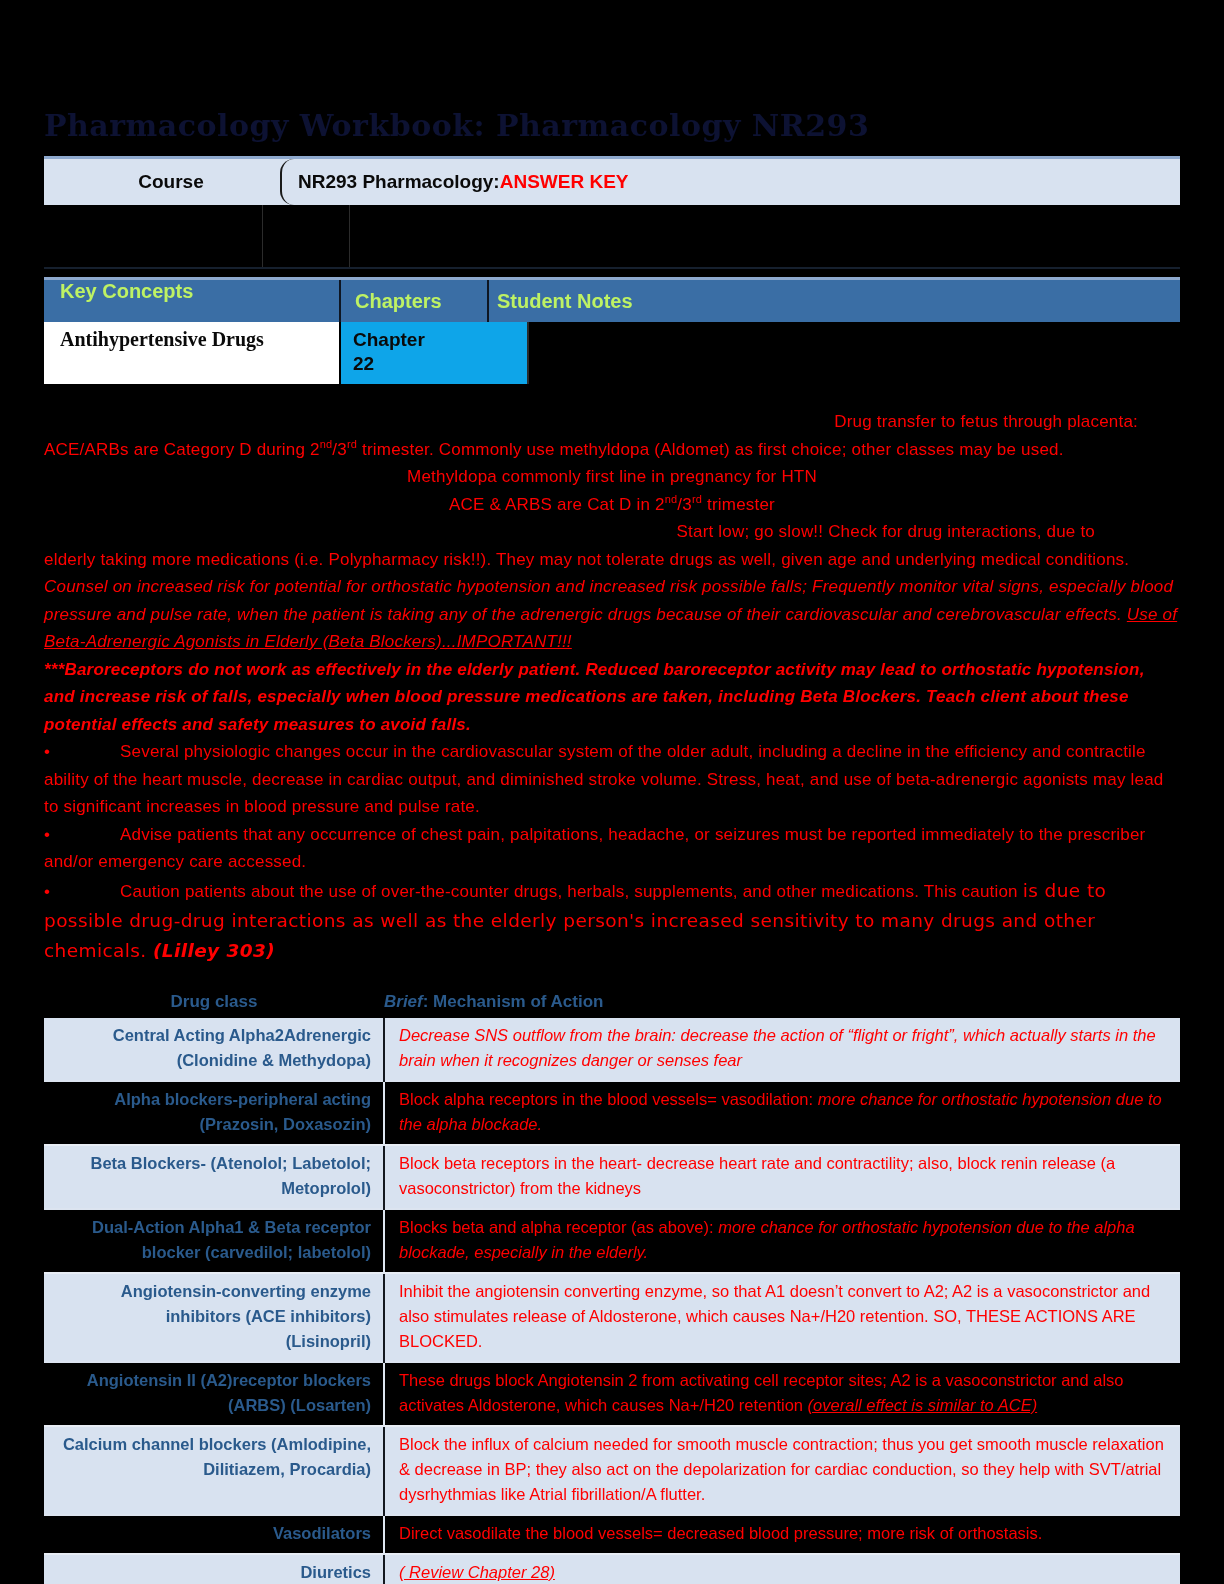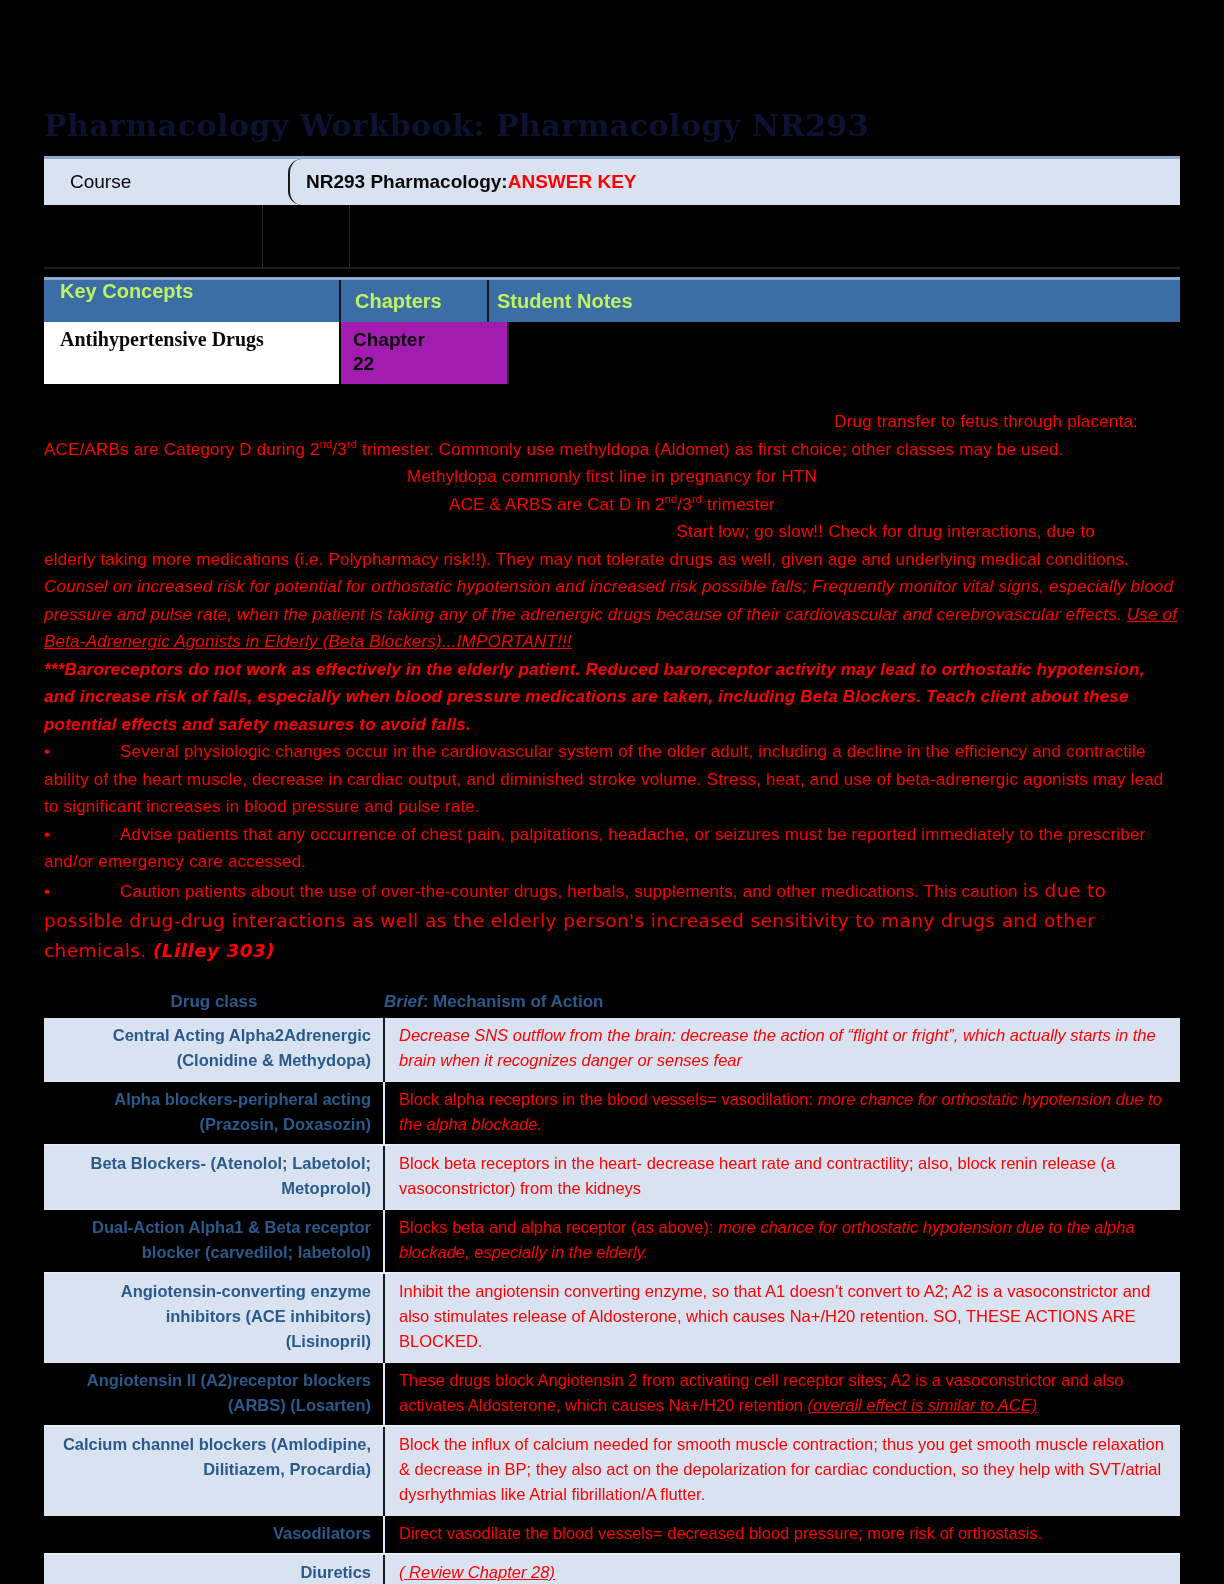--- a/index.html
+++ b/index.html
@@ -8,38 +8,38 @@
     font-family:"Liberation Sans", sans-serif; overflow:hidden;
   }
   .title {
     margin:8px 44px; padding-top:96px;
     font-family:"DejaVu Serif", serif; font-weight:bold;
     font-size:30px; line-height:44px; color:#0d1233; letter-spacing:0.5px;
   }
   
   .course-table { margin:8px 44px 0; border-top:3px solid #8EA9CE; }
   .course-row1 { display:flex; background:#D8E2F0; height:46px; align-items:center; }
-  .course-c1 { width:218px; padding-left:26px; font-weight:normal; font-size:19px; color:#0a0a0a; }
+  .course-c1 { width:218px; padding-left:18px; font-weight:bold; font-size:19px; color:#0a0a0a;text-align:center; }
   .course-c2 { flex:1; align-self:stretch; display:flex; align-items:center;
     border-left:2px solid #1a1a1a; padding-left:16px; font-weight:bold; font-size:19px; color:#0a0a0a;border-radius:14px; }
   .course-row2 { display:flex; background:#000; height:62px; border-bottom:2px solid #16202e; }
   .course-row2 .g1 { width:218px; }
   .course-row2 .g2 { width:86px; border-left:1px solid #2b2b2b; }
   .course-row2 .g3 { flex:1; border-left:1px solid #2b2b2b; }
   
   .key-table { margin:8px 44px 0; border-top:3px solid #8EA9CE; }
   .key-header { display:flex; background:#3A6EA5; height:42px; align-items:flex-start;
     color:#bef264; font-weight:bold; font-size:20px; }
   .key-header .h1 { width:295px; padding-left:16px; box-sizing:border-box; }
   .key-header .h2 { width:148px; padding-left:14px; box-sizing:border-box; border-left:2px solid #0e1622; align-self:stretch; display:flex; align-items:center; }
   .key-header .h3 { flex:1; padding-left:8px; border-left:2px solid #0e1622; align-self:stretch; display:flex; align-items:center; }
   .key-row { display:flex; height:62px; }
   .key-row .c1 { width:295px; background:#fff; box-sizing:border-box; padding:6px 0 0 16px;
     font-family:"Liberation Serif", serif; font-weight:bold; font-size:20px; color:#0a0a0a; }
-  .key-row .c2 { width:168px; background:#a21caf; box-sizing:border-box; border-left:2px solid #000;
+  .key-row .c2 { width:188px; background:#0ea5e9; box-sizing:border-box; border-left:2px solid #000;
     padding:6px 0 0 12px; font-weight:bold; font-size:19px; line-height:24px; color:#0a0a0a; }
   .key-row .c2 span { display:inline-block; width:92px; }
   .key-row .c3 { flex:1; background:#000; border-left:2px solid #2b2b2b; }
   
   .notes { margin:24px 44px 0; color:#FF0000; font-size:17px; line-height:27.5px; letter-spacing:0.2px; }
   .line-right { text-align:right; padding-right:42px; }
   .line-center { text-align:center; }
   .elderly-first { text-align:right; padding-right:85px; }
   .notes sup { font-size:11px; line-height:0; }
   .it { font-style:italic; }

